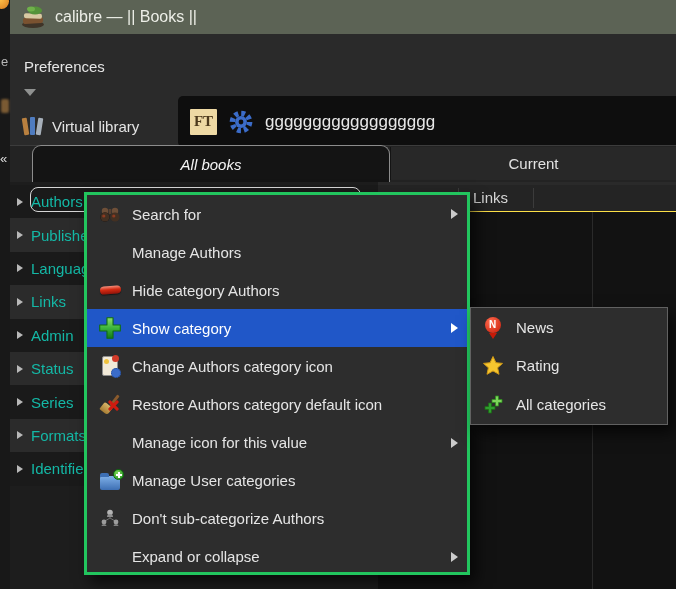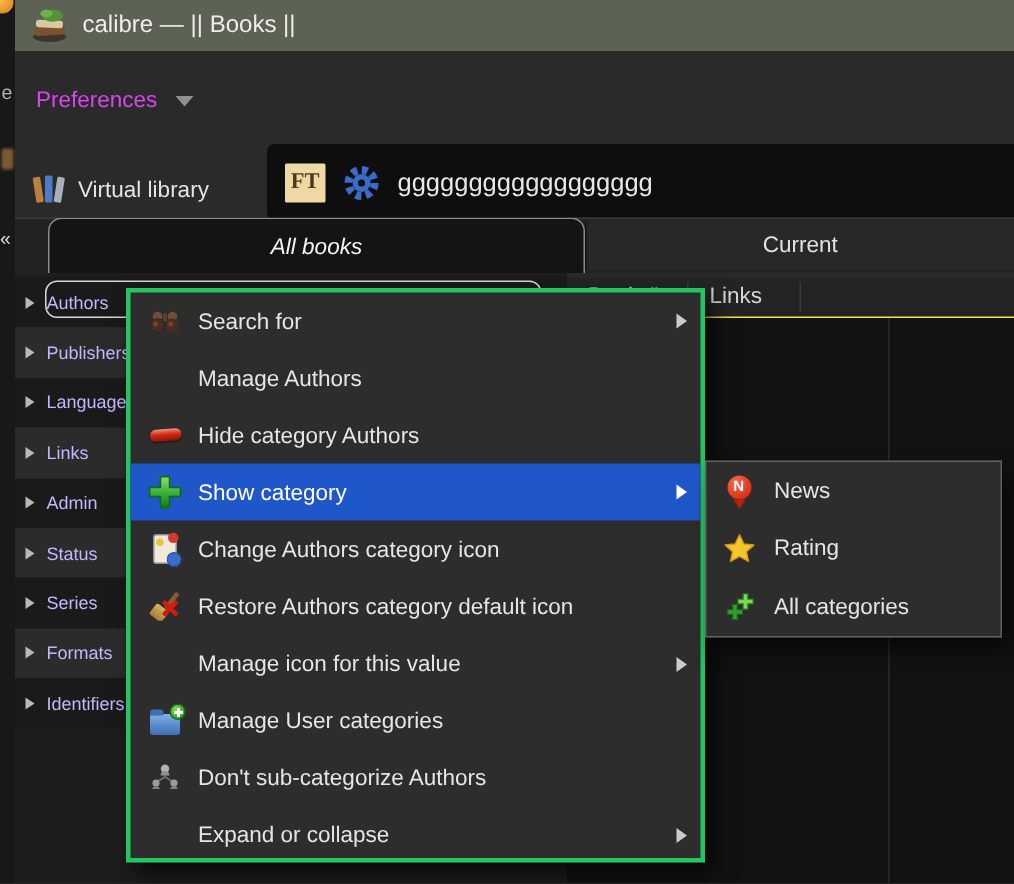--- a/index.html
+++ b/index.html
@@ -15,22 +15,22 @@
   .edge-blob { position:absolute; left:1px; top:99px; width:8px; height:14px; background:#7a5a33;
                border-radius:2px; filter:blur(1px); }
   .edge-chev { position:absolute; left:0; top:151px; color:#dedede; font-size:13px; }
 
   
   .titlebar { position:absolute; left:10px; top:0; right:0; height:34px; background:#5c6355;
               display:flex; align-items:center; padding-left:9px; gap:8px; }
   .titlebar .title { color:#eceee7; font-size:16px; }
 
   
-  .pref { position:absolute; left:24px; top:58px; display:flex; align-items:center; gap:12px;
-          color:#d946ef; font-size:15px; cursor:default; }
+  .pref { position:absolute; left:24px; top:58px; display:flex; gap:12px;
+          color:#e5e5e5; font-size:15px; cursor:default;flex-direction:column; }
   .caret-down { width:0; height:0; border-left:6px solid transparent; border-right:6px solid transparent;
                 border-top:7px solid #8f9190; margin-top:2px; }
 
   
   .vlib { position:absolute; left:22px; top:116px; display:flex; align-items:center; gap:7px;
           color:#e4e4e4; font-size:15px; }
   .vl-icon { position:relative; width:23px; height:20px; }
   .vl-icon i { position:absolute; display:block; border-radius:1px; }
   .vl-b1 { left:1px; top:2px; width:5px; height:17px; background:#b9803f; transform:rotate(-9deg); }
   .vl-b2 { left:8px; top:1px; width:5px; height:18px; background:#4f7cc0; }
@@ -55,21 +55,21 @@
                   display:flex; align-items:center; justify-content:center; color:#f4f4f4;
                   font-size:15px; font-style:italic; }
 
   
   .tagbrowser { position:absolute; left:10px; top:182px; width:368px; bottom:0; background:#1d1d1d; padding-top:3px; }
   .tagrow { height:33.4px; display:flex; align-items:center; padding-left:4px; white-space:nowrap; overflow:hidden; }
   .tagrow:nth-child(odd) { background:#1a1a1a; }
   .tagrow:nth-child(even) { background:#2b2b2b; }
   .tri { width:0; height:0; border-left:6px solid #b9b9b9; border-top:4.5px solid transparent;
          border-bottom:4.5px solid transparent; margin:0 8px 0 3px; flex:none; }
-  .tagrow span.lbl { color:#c4b5fd; font-size:12px; }
+  .tagrow span.lbl { color:#14b8a6; font-size:15px; }
   .focus-ring { position:absolute; left:30px; top:187px; width:331px; height:25px; border:1px solid #d6d6d6;
                 border-radius:8px; z-index:3; pointer-events:none; }
 
   
   .bl-header { position:absolute; left:378px; top:185px; right:0; height:27px; background:#242424;
                border-bottom:1px solid #fde047; z-index:1; }
   .bl-header .h { position:absolute; top:4px; color:#d6d6d6; font-size:15px; }
   .h-books { left:14px; }
   .h-links { left:95px; }
   .hsep { position:absolute; top:3px; bottom:3px; width:1px; background:#3b3b3b; }

